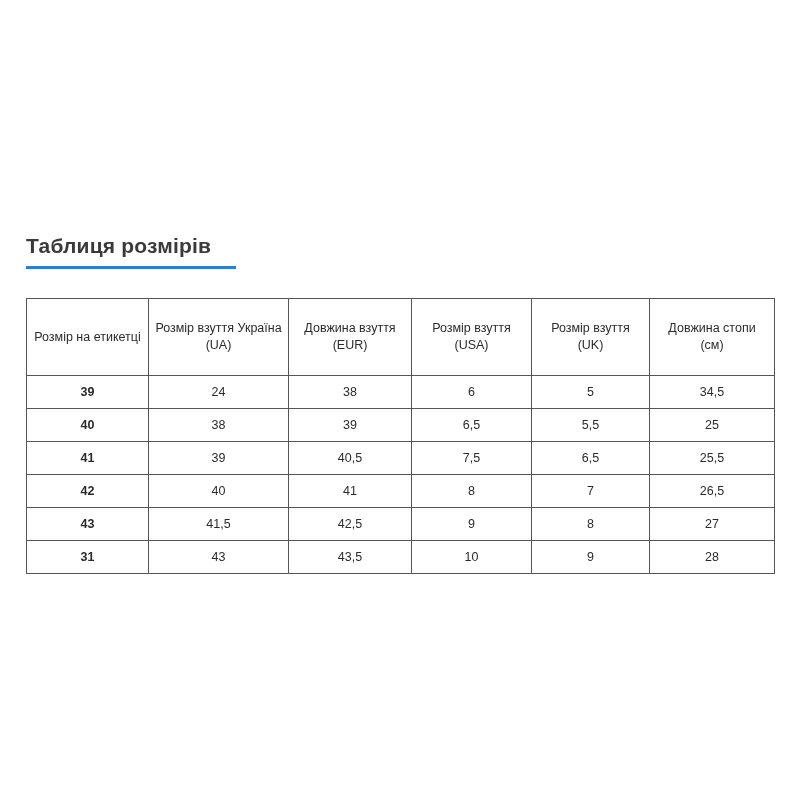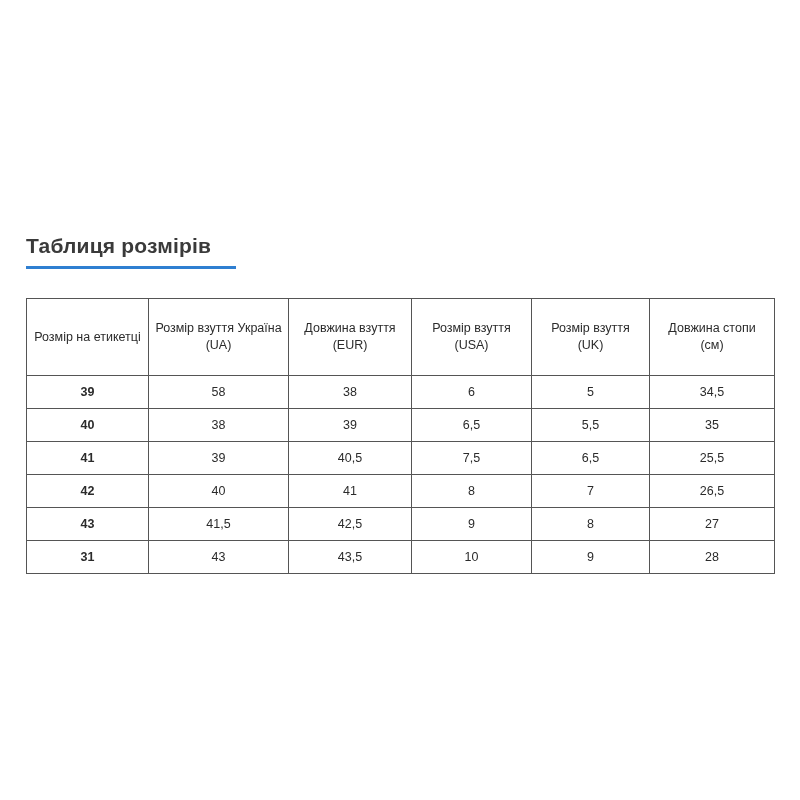--- a/index.html
+++ b/index.html
@@ -104,33 +104,33 @@
           <th>Розмір взуття Україна (UA)</th>
           <th>Довжина взуття (EUR)</th>
           <th>Розмір взуття (USA)</th>
           <th>Розмір взуття (UK)</th>
           <th>Довжина стопи (см)</th>
         </tr>
       </thead>
       <tbody>
         <tr>
           <td class="first-col">39</td>
-          <td>58</td>
+          <td>24</td>
           <td>38</td>
           <td>6</td>
           <td>5</td>
           <td>34,5</td>
         </tr>
         <tr>
           <td class="first-col">40</td>
           <td>38</td>
           <td>39</td>
           <td>6,5</td>
           <td>5,5</td>
-          <td>35</td>
+          <td>25</td>
         </tr>
         <tr>
           <td class="first-col">41</td>
           <td>39</td>
           <td>40,5</td>
           <td>7,5</td>
           <td>6,5</td>
           <td>25,5</td>
         </tr>
         <tr>

